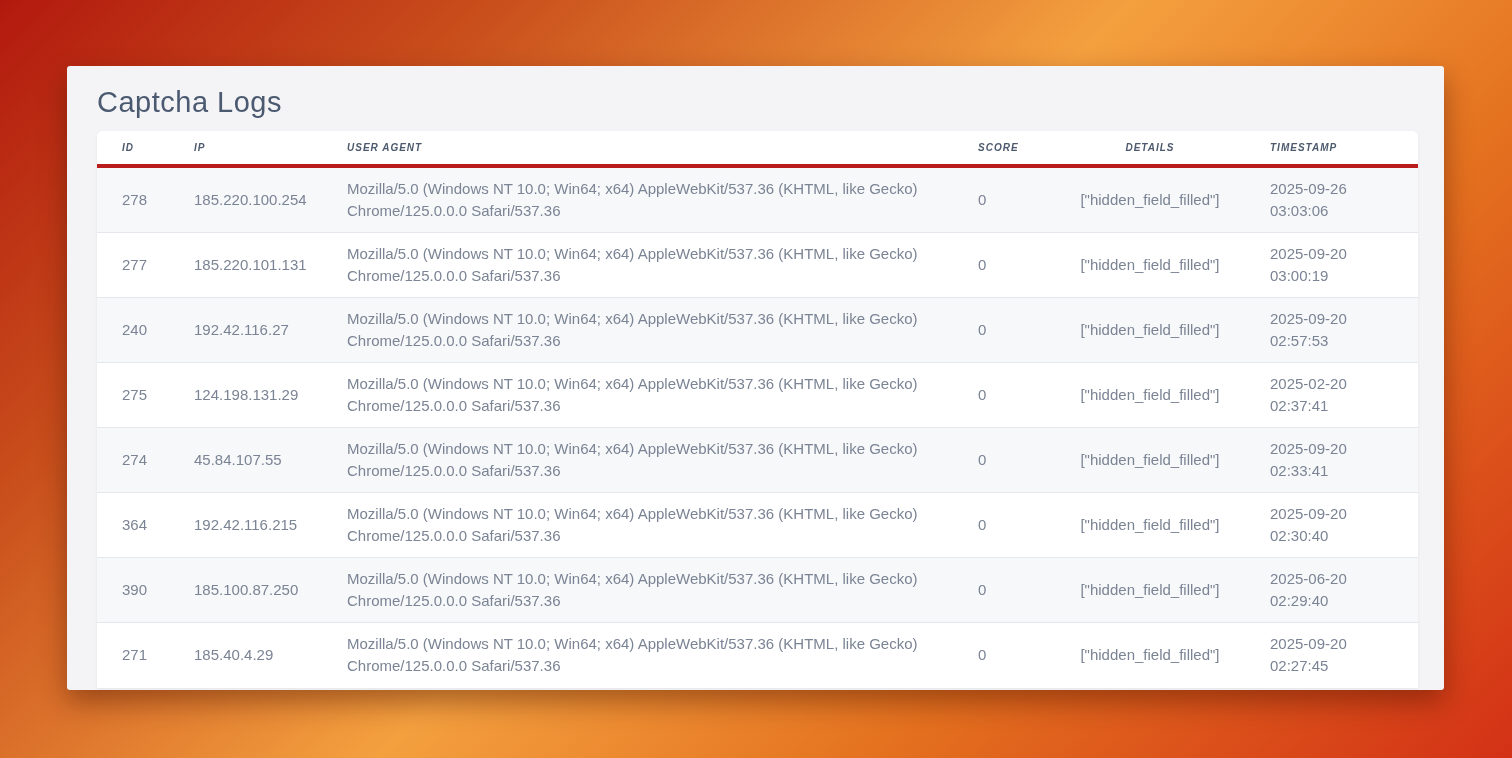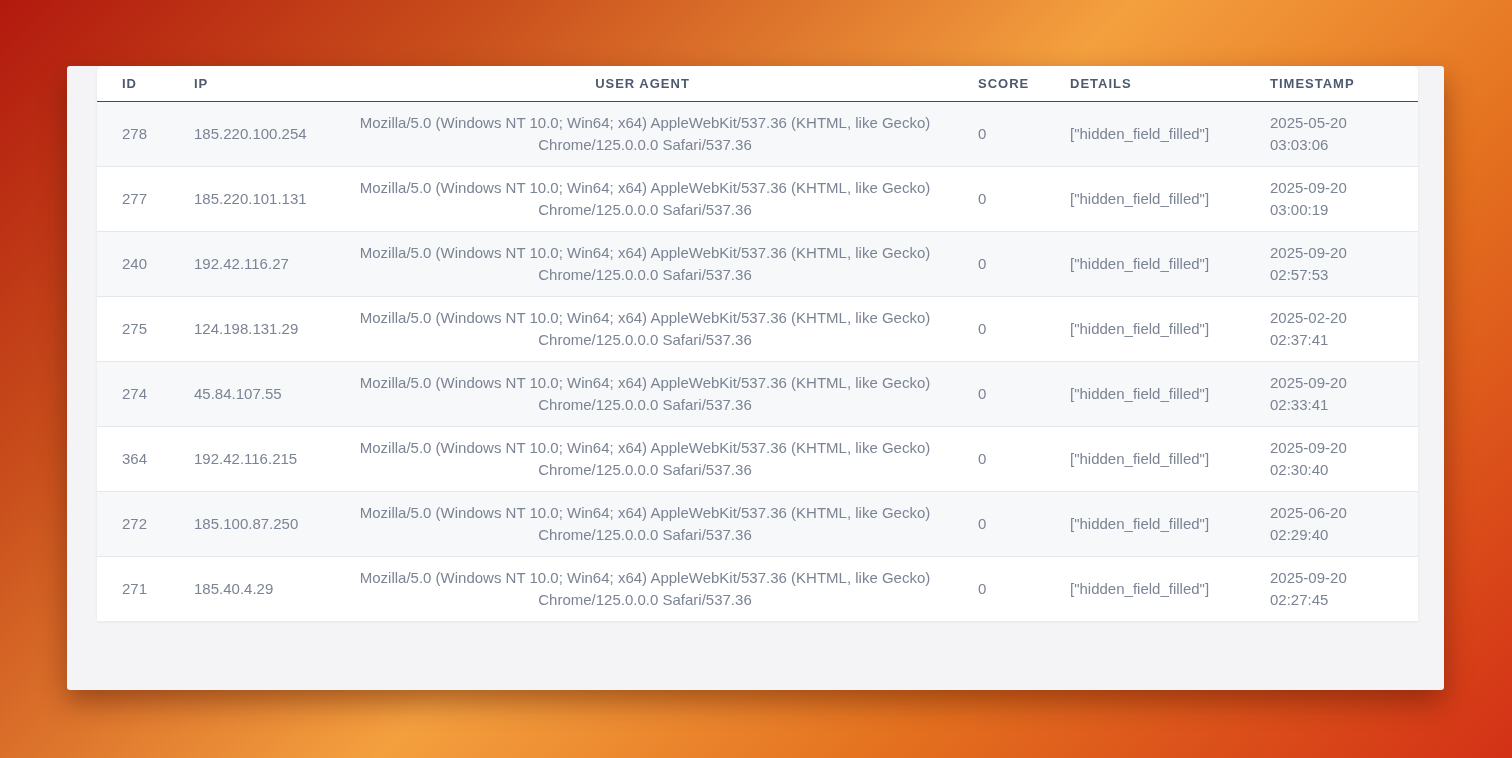--- a/index.html
+++ b/index.html
@@ -40,74 +40,78 @@
   table {
     width: 100%;
     border-collapse: collapse;
     table-layout: fixed;
   }
   th {
     height: 35px;
     background: #ffffff;
     text-align: left;
     vertical-align: middle;
-    font-size: 13px;
+    font-size: 10px;
     font-weight: 700;
     letter-spacing: 1px;
     color: #4d5a6e;
     padding: 0 15px 0 25px;
-    border-bottom: 1px solid #b91c1c;
+    border-bottom: 4px solid #b91c1c;
     text-transform: uppercase;
     white-space: nowrap;
+    font-style: italic;
   }
   td {
     height: 65px;
     vertical-align: middle;
     font-size: 15px;
     line-height: 22px;
     color: #7b8494;
     padding: 10px 15px 10px 25px;
     overflow: hidden;
   }
   tbody tr:nth-child(odd)  { background: #f7f8fa; }
   tbody tr:nth-child(even) { background: #ffffff; }
   tbody tr:not(:first-child) td { border-top: 1px solid #e4e7ec; }
   .col-id      { width: 72px;  }
   .col-ip      { width: 153px; }
-  .col-ua      { width: 631px; text-align: center; }
+  .col-ua      { width: 631px; }
   .col-score   { width: 92px;  }
-  .col-details { width: 200px; }
+  .col-details { width: 200px; text-align: center; }
   .col-ts      { width: 173px; }
   td.col-ua { padding-right: 10px; }
   .ua-part { white-space: nowrap; }
 </style>
 </head>
 <body>
 
 <div class="card">
+  <div class="card-header">
+    <h1 class="page-title">Captcha Logs</h1>
+  </div>
   <div class="table-wrap">
     <table>
       <thead>
         <tr>
           <th class="col-id">ID</th>
           <th class="col-ip">IP</th>
           <th class="col-ua">USER AGENT</th>
           <th class="col-score">SCORE</th>
           <th class="col-details">DETAILS</th>
           <th class="col-ts">TIMESTAMP</th>
         </tr>
       </thead>
       <tbody id="table-body">
           <tr>
     <td class="col-id">278</td>
     <td class="col-ip">185.220.100.254</td>
     <td class="col-ua"><span class="ua-part">Mozilla/5.0 (Windows NT 10.0; Win64; x64) AppleWebKit/537.36 (KHTML, like Gecko)</span> <span class="ua-part">Chrome/125.0.0.0 Safari/537.36</span></td>
     <td class="col-score">0</td>
     <td class="col-details">["hidden_field_filled"]</td>
-    <td class="col-ts">2025-05-20 03:03:06</td>
+    <td class="col-ts">2025-09-26 03:03:06</td>
   </tr>
           <tr>
     <td class="col-id">277</td>
     <td class="col-ip">185.220.101.131</td>
     <td class="col-ua"><span class="ua-part">Mozilla/5.0 (Windows NT 10.0; Win64; x64) AppleWebKit/537.36 (KHTML, like Gecko)</span> <span class="ua-part">Chrome/125.0.0.0 Safari/537.36</span></td>
     <td class="col-score">0</td>
     <td class="col-details">["hidden_field_filled"]</td>
     <td class="col-ts">2025-09-20 03:00:19</td>
   </tr>
           <tr>
@@ -136,21 +140,21 @@
   </tr>
           <tr>
     <td class="col-id">364</td>
     <td class="col-ip">192.42.116.215</td>
     <td class="col-ua"><span class="ua-part">Mozilla/5.0 (Windows NT 10.0; Win64; x64) AppleWebKit/537.36 (KHTML, like Gecko)</span> <span class="ua-part">Chrome/125.0.0.0 Safari/537.36</span></td>
     <td class="col-score">0</td>
     <td class="col-details">["hidden_field_filled"]</td>
     <td class="col-ts">2025-09-20 02:30:40</td>
   </tr>
           <tr>
-    <td class="col-id">272</td>
+    <td class="col-id">390</td>
     <td class="col-ip">185.100.87.250</td>
     <td class="col-ua"><span class="ua-part">Mozilla/5.0 (Windows NT 10.0; Win64; x64) AppleWebKit/537.36 (KHTML, like Gecko)</span> <span class="ua-part">Chrome/125.0.0.0 Safari/537.36</span></td>
     <td class="col-score">0</td>
     <td class="col-details">["hidden_field_filled"]</td>
     <td class="col-ts">2025-06-20 02:29:40</td>
   </tr>
           <tr>
     <td class="col-id">271</td>
     <td class="col-ip">185.40.4.29</td>
     <td class="col-ua"><span class="ua-part">Mozilla/5.0 (Windows NT 10.0; Win64; x64) AppleWebKit/537.36 (KHTML, like Gecko)</span> <span class="ua-part">Chrome/125.0.0.0 Safari/537.36</span></td>

